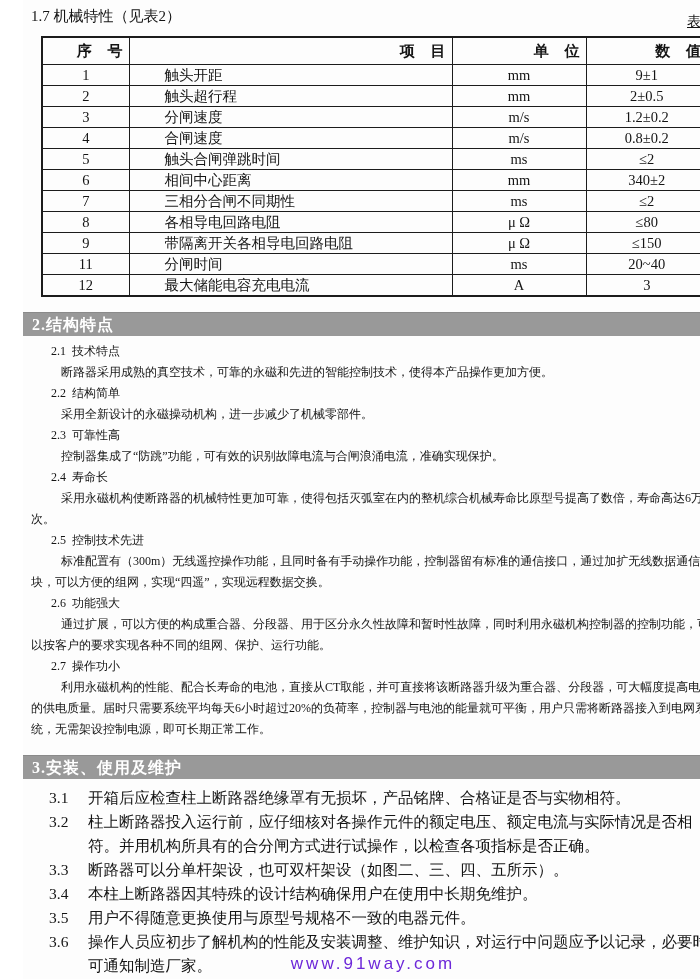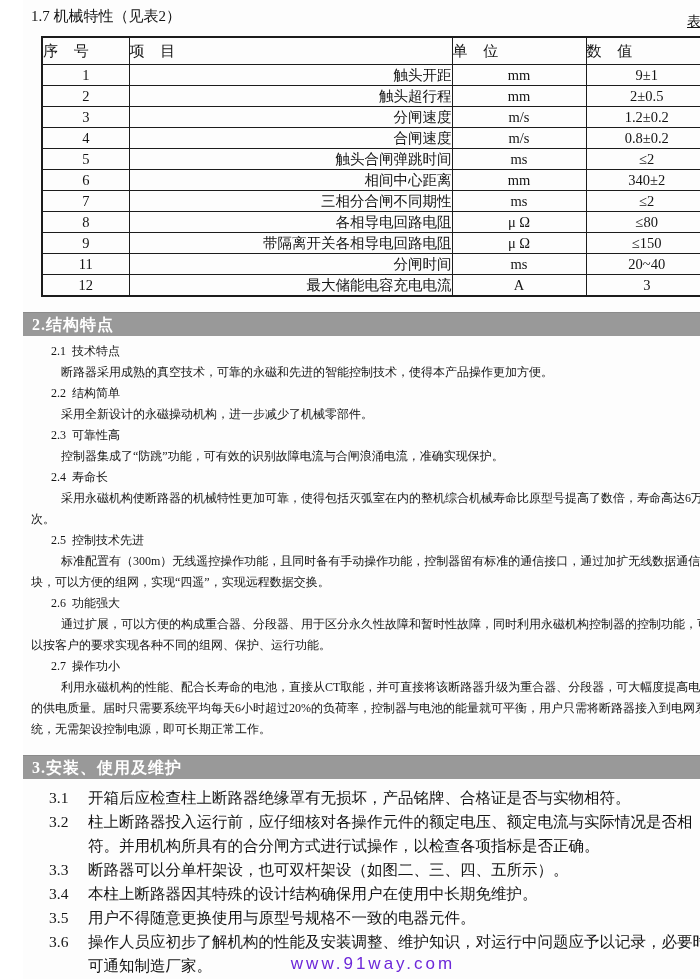--- a/index.html
+++ b/index.html
@@ -41,31 +41,32 @@
   }
   table.mech th, table.mech td {
     border: 1.5px solid #1c1c1c;
     padding: 0;
     overflow: hidden;
     white-space: nowrap;
   }
   table.mech th {
     height: 26px;
     font-size: 15px;
-    font-weight: normal;
+    font-weight: bold;
     letter-spacing: 6px;
-    text-align: left;
+    text-align: right;
   }
   table.mech td {
     height: 20px;
     font-size: 14.5px;
     text-align: center;
   }
   table.mech td.item {
-    text-align: right;
+    text-align: left;
+    padding-left: 35px;
   }
   col.c1 { width: 87px; }
   col.c2 { width: 323px; }
   col.c3 { width: 134px; }
   col.c4 { width: 122px; }
   
   .section-bar {
     margin-top: 15px;
     width: 692px;
     height: 24px;

